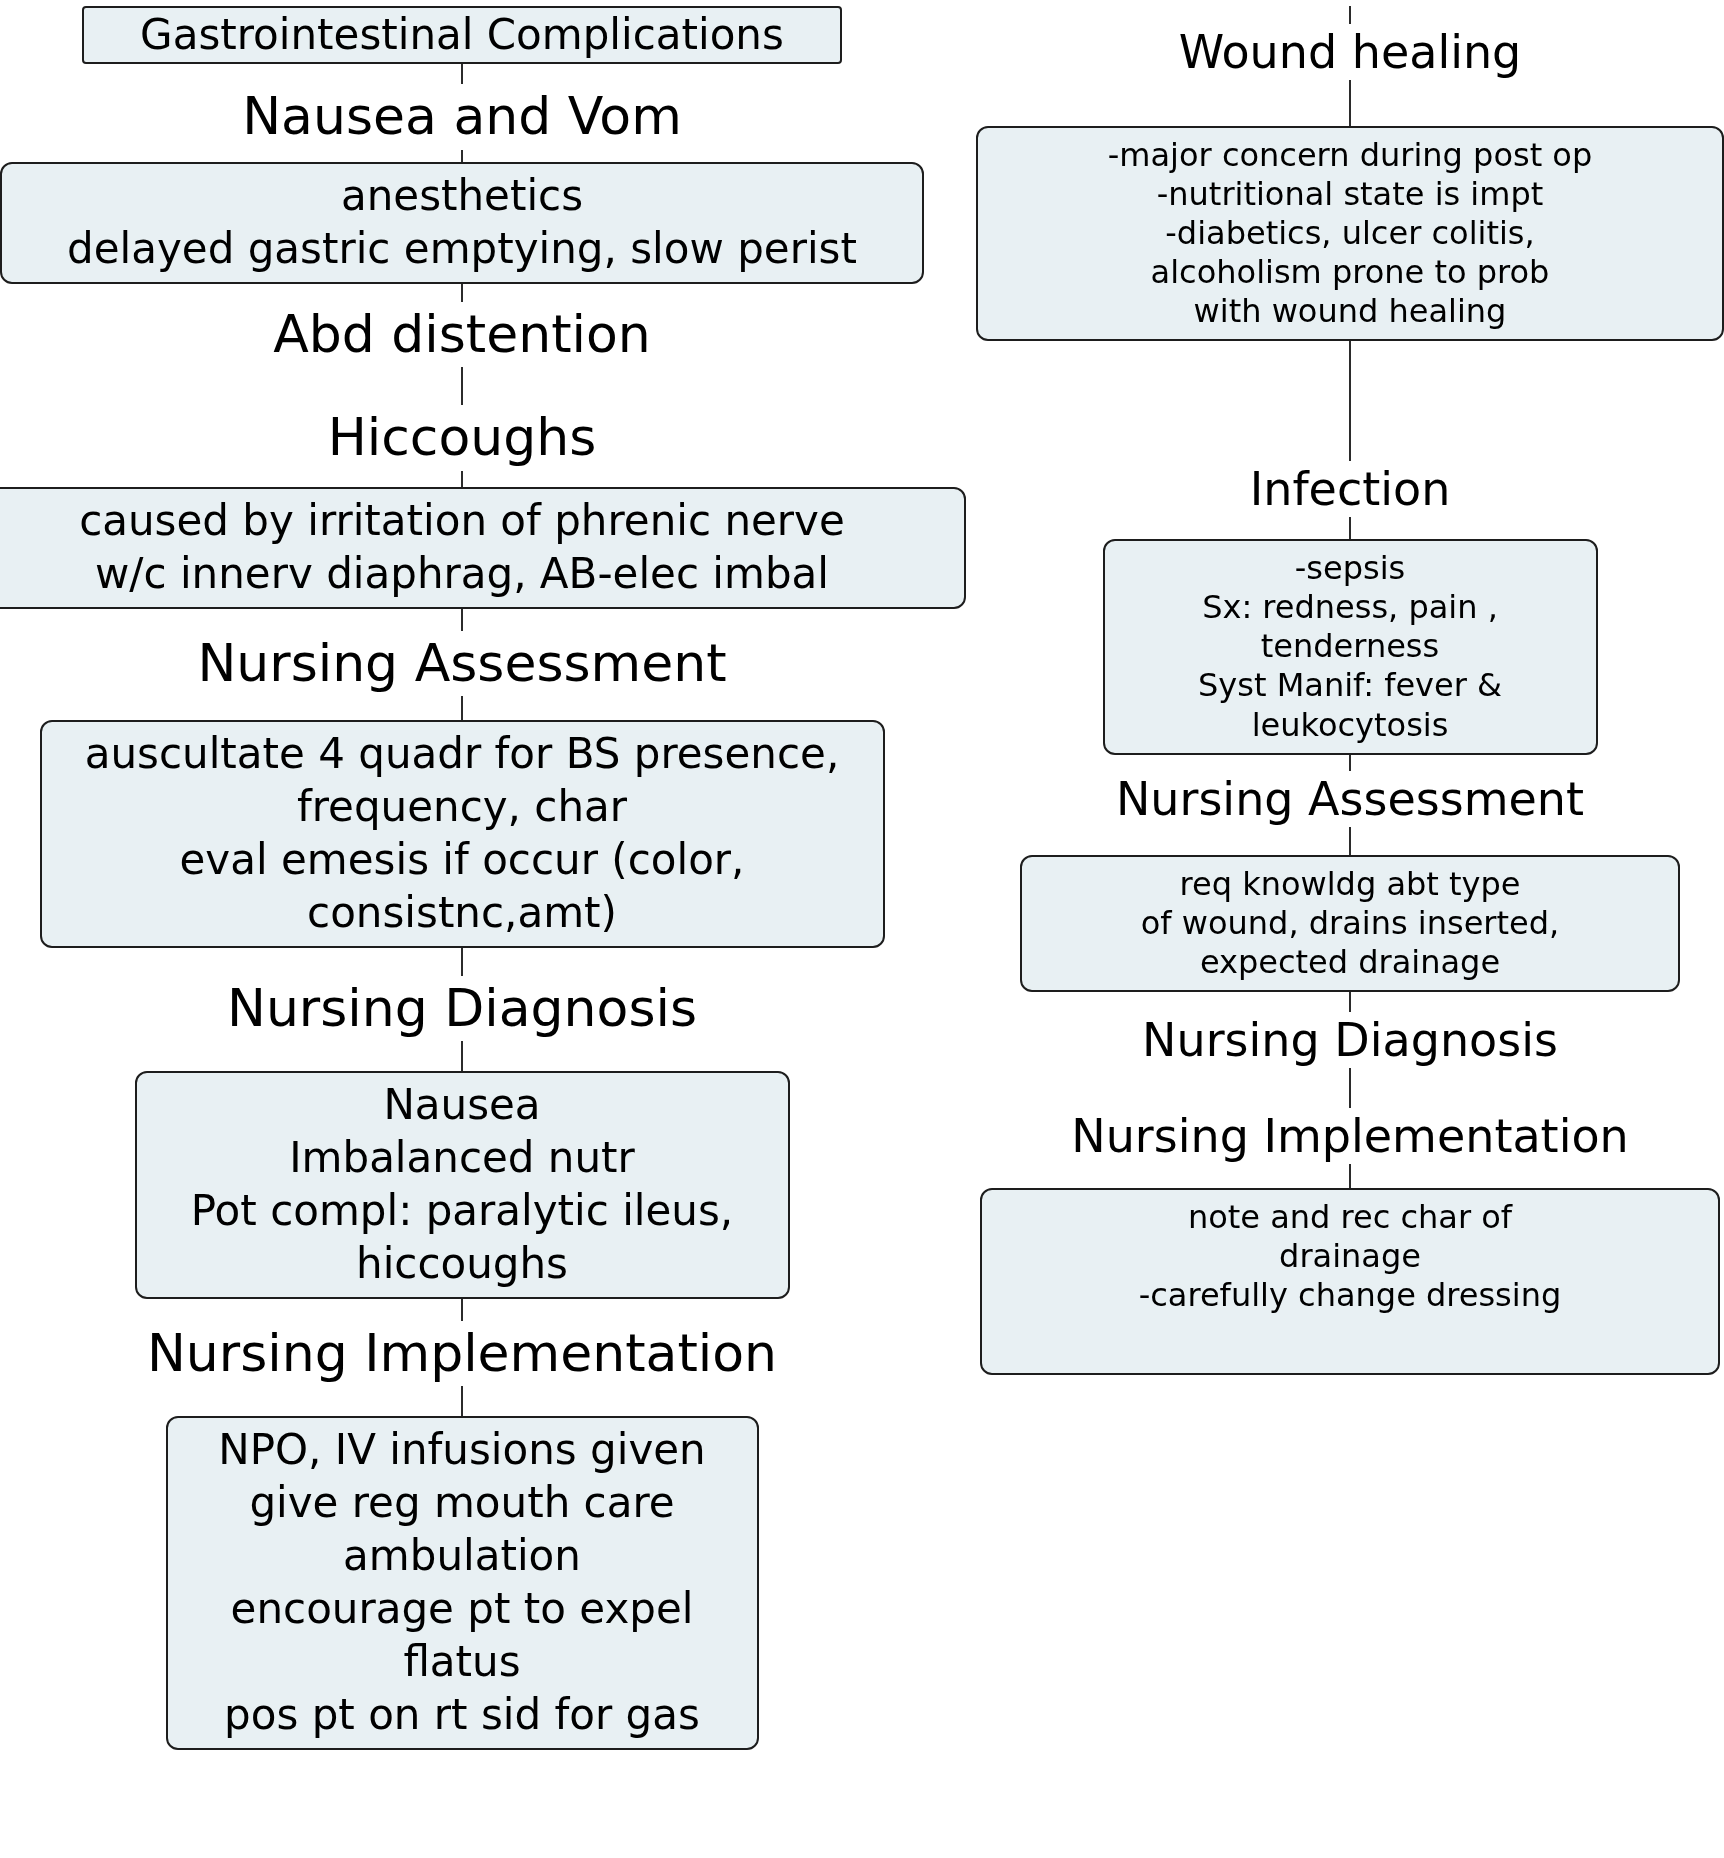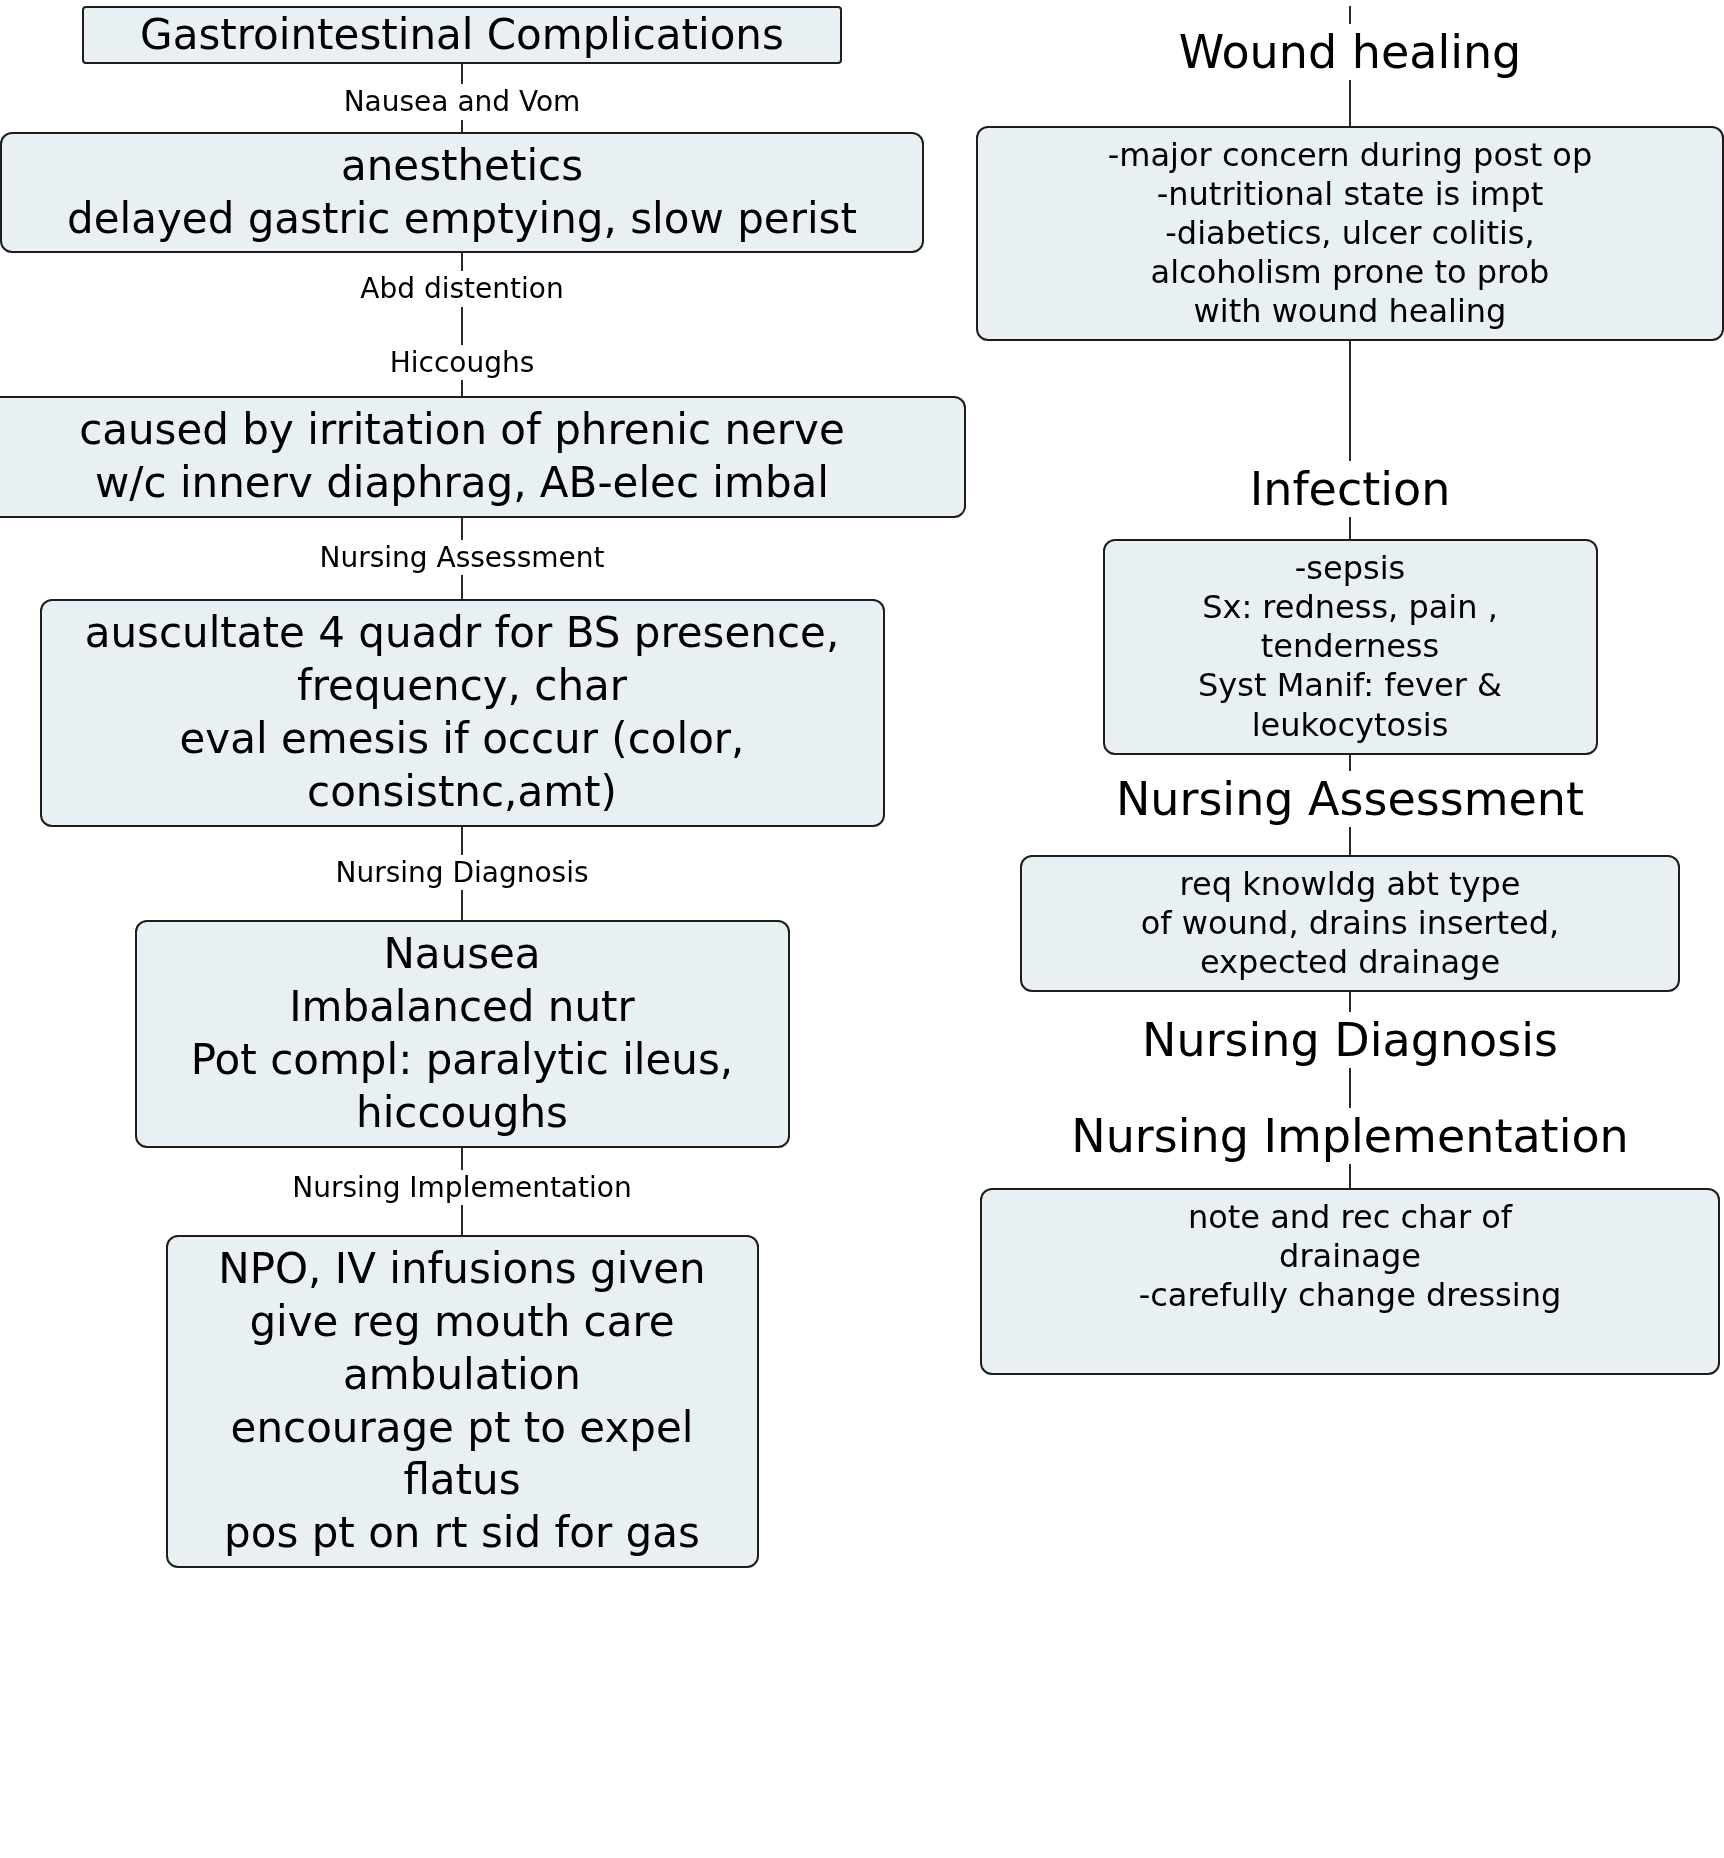--- a/index.html
+++ b/index.html
@@ -24,21 +24,21 @@
     background:var(--box-fill);
     border:2px solid var(--box-border);
     border-radius:12px;
     text-align:center;
     white-space:pre-line;
     box-sizing:border-box;
   }
   .label{white-space:pre-line;text-align:center;}
 
   .col-left .box{font-size:42px;line-height:1.26;padding:6px 14px;}
-  .col-left .label{font-size:28px;line-height:1.26;}
+  .col-left .label{font-size:52px;line-height:1.26;}
   .col-right .box{font-size:32px;line-height:1.22;padding:8px 16px;}
   .col-right .label{font-size:46px;line-height:1.22;}
 
   .title-box{font-size:42px !important;line-height:1.2 !important;padding:2px 28px !important;border-radius:4px;}
 
   .conn{width:2px;background:var(--connector);flex:0 0 auto;}
   .h12{height:12px}.h16{height:16px}.h18{height:18px}.h20{height:20px}
   .h22{height:22px}.h24{height:24px}.h26{height:26px}.h28{height:28px}
   .h30{height:30px}.h46{height:46px}.h120{height:120px}
 

